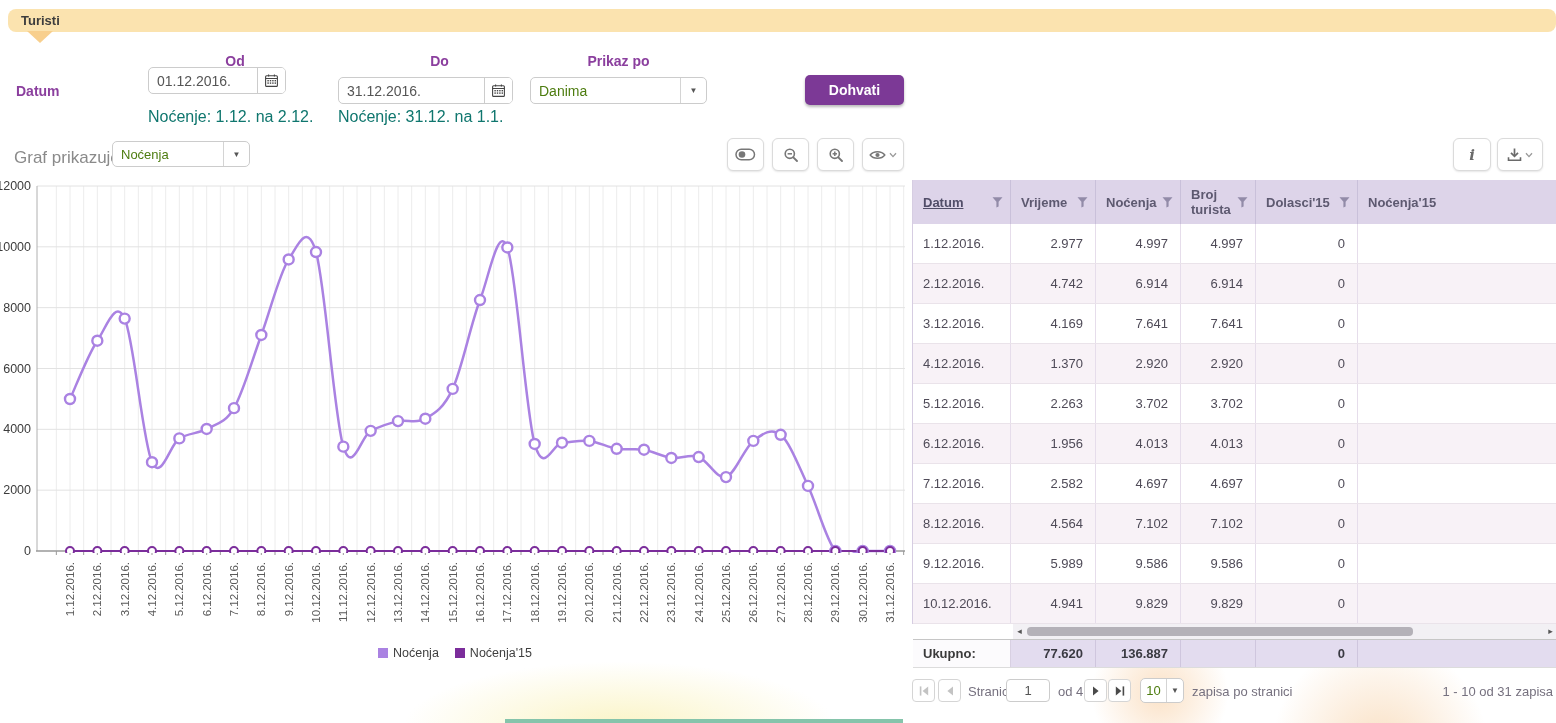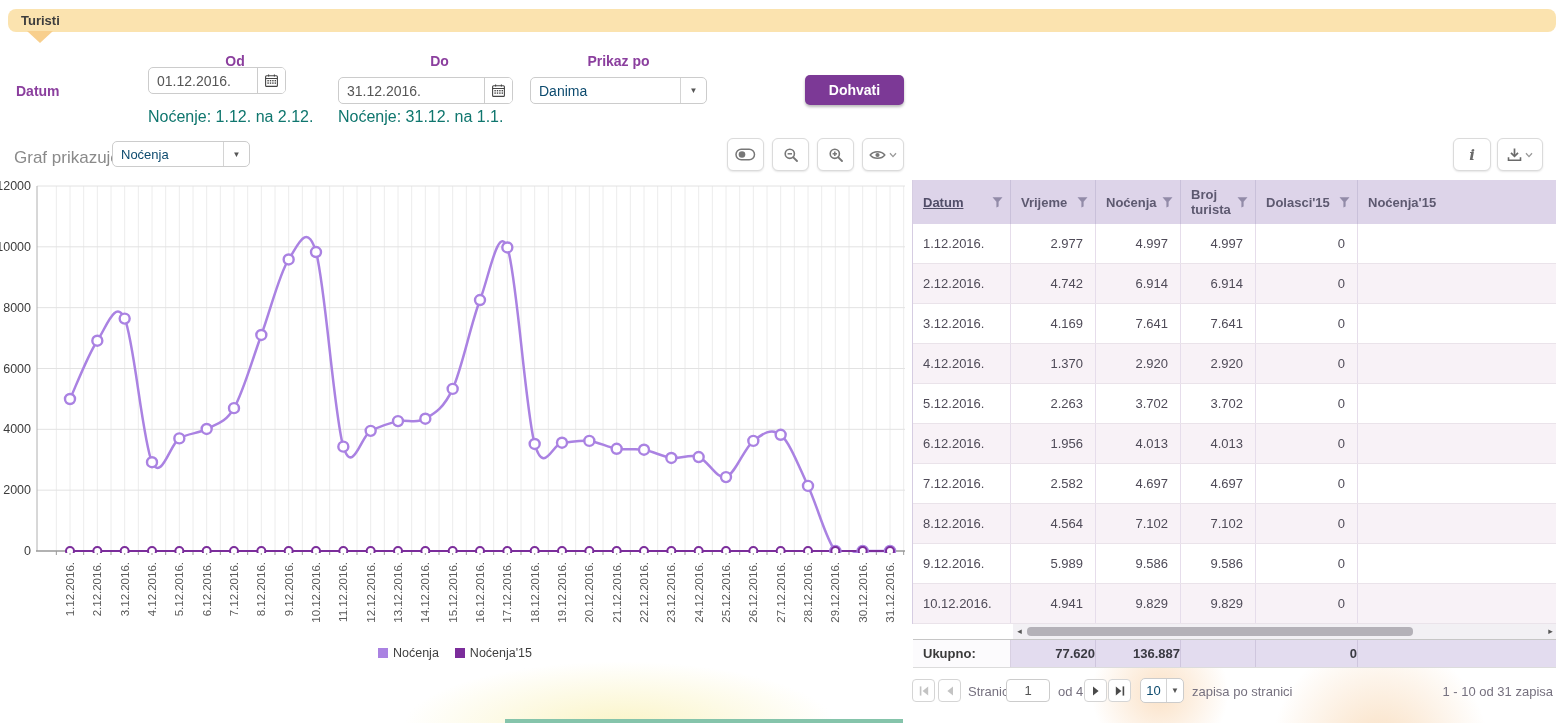--- a/index.html
+++ b/index.html
@@ -21,21 +21,21 @@
   .header-bar span{font-size:13px;font-weight:bold;color:#3d3d3d}
   .header-pointer{position:absolute;left:27px;top:31px;width:0;height:0;border-left:13px solid transparent;border-right:13px solid transparent;border-top:12px solid #f8cf8d}
 
   
   .plabel{position:absolute;font-size:14px;font-weight:bold;color:#8b3f9e}
   .hint{position:absolute;font-size:16px;color:#0f766e}
   .inputbox{position:absolute;height:27px;background:#fff;border:1px solid #ccc;border-radius:5px;display:flex;align-items:stretch;overflow:hidden}
   .inputbox input{border:0;outline:none;flex:1;padding:0 8px;font-size:14px;color:#555;font-family:inherit;min-width:0;background:transparent}
   .side-btn{width:28px;border-left:1px solid #ccc;display:flex;align-items:center;justify-content:center;background:#fff;cursor:pointer}
   .dd-side{width:26px;border-left:1px solid #d4d4d4;display:flex;align-items:center;justify-content:center;color:#555;font-size:8px;cursor:pointer}
-  .sel-value{flex:1;display:flex;align-items:center;padding:0 8px;font-size:14px;color:#0c4a6e;white-space:nowrap;overflow:hidden}
+  .sel-value{flex:1;display:flex;align-items:center;padding:0 8px;font-size:14px;color:#4d7c0f;white-space:nowrap;overflow:hidden}
   .btn-primary{position:absolute;left:805px;top:75px;width:99px;height:30px;background:#7c3996;border:none;border-radius:5px;color:#fff;font-size:14px;font-weight:bold;font-family:inherit;box-shadow:0 2px 3px rgba(0,0,0,.28);cursor:pointer}
 
   
   .gray-label{position:absolute;font-size:17px;color:#8a8a8a}
   .tool-btn{position:absolute;top:138px;height:33px;background:#fff;border:1px solid #dbdbdb;border-radius:6px;display:flex;align-items:center;justify-content:center;gap:3px;box-shadow:0 1px 2px rgba(0,0,0,.1);cursor:pointer}
 
   
   #chart-mount{position:absolute;left:0;top:178px;width:910px;height:466px}
   #chart-legend{position:absolute;left:0;top:646px;width:910px;display:flex;justify-content:center;gap:16px;font-size:12.5px;color:#3f3f3f}
   .lg-item{display:flex;align-items:center;gap:5px;cursor:pointer}
@@ -49,21 +49,21 @@
   .th-label.sorted{text-decoration:underline;color:#514d68}
   .tr{display:flex;height:40px;background:#fff;border-bottom:1px solid #eae3ea;cursor:pointer}
   .tr.alt{background:#f8f2f7}
   .td{display:flex;align-items:center;border-right:1px solid #e6ddeb;font-size:13px;color:#4f4b58;padding:0 12px 0 10px;flex:none;overflow:hidden;white-space:nowrap}
   .td.num{justify-content:flex-end}
   #scrollbar{position:absolute;left:100px;top:444px;width:544px;height:15px;background:#f2f0f4;display:flex;align-items:center}
   .sb-arrow{width:13px;text-align:center;font-size:9px;color:#555;line-height:15px;cursor:pointer;flex:none}
   #sb-thumb{position:absolute;left:14px;top:3px;width:386px;height:9px;background:#b4b1b8;border-radius:4px;cursor:grab}
   #totals-row{position:absolute;left:0;top:459px;width:644px;height:29px;display:flex;border-top:1px solid #c6c6c6;border-bottom:1px solid #dcdcdc}
   #totals-label{width:98px;background:#fcfbfd;display:flex;align-items:center;padding-left:10px;font-size:13px;font-weight:bold;color:#3a3a3a;border-right:1px solid #d8d0e2;flex:none}
-  .tot-cell{background:#e3dcef;display:flex;align-items:center;justify-content:flex-end;font-weight:bold;font-size:13px;color:#3a3a42;border-right:1px solid #cfc6de;flex:none}
+  .tot-cell{background:#e3dcef;display:flex;align-items:center;justify-content:flex-end;padding-right:12px;font-weight:bold;font-size:13px;color:#3a3a42;border-right:1px solid #cfc6de;flex:none}
 
   
   .pg-btn{position:absolute;top:679px;width:23px;height:23px;background:#fff;border:1px solid #d5d5d5;border-radius:4px;display:flex;align-items:center;justify-content:center;cursor:pointer}
   .pg-text{position:absolute;top:684px;font-size:13px;color:#76717f}
   #pg-input{position:absolute;left:1006px;top:679px;width:44px;height:23px;border:1px solid #ccc;border-radius:4px;text-align:center;font-size:13px;color:#555;font-family:inherit;outline:none}
   #pg-size{position:absolute;left:1140px;top:678px;width:44px;height:25px}
   #updated-text{position:absolute;left:1050px;top:147px;width:397px;text-align:right;font-size:13.5px;color:#6b6b6b}
   .icon-btn{position:absolute;top:138px;height:33px;background:#fff;border:1px solid #dbdbdb;border-radius:6px;display:flex;align-items:center;justify-content:center;gap:3px;box-shadow:0 1px 2px rgba(0,0,0,.1);cursor:pointer}
   #info-btn{left:1453px;width:38px;font-family:"DejaVu Serif",serif;font-style:italic;font-weight:bold;font-size:15px;color:#6a6a6a}
   #pg-range{position:absolute;left:1320px;top:684px;width:233px;text-align:right;font-size:13px;color:#76717f}

